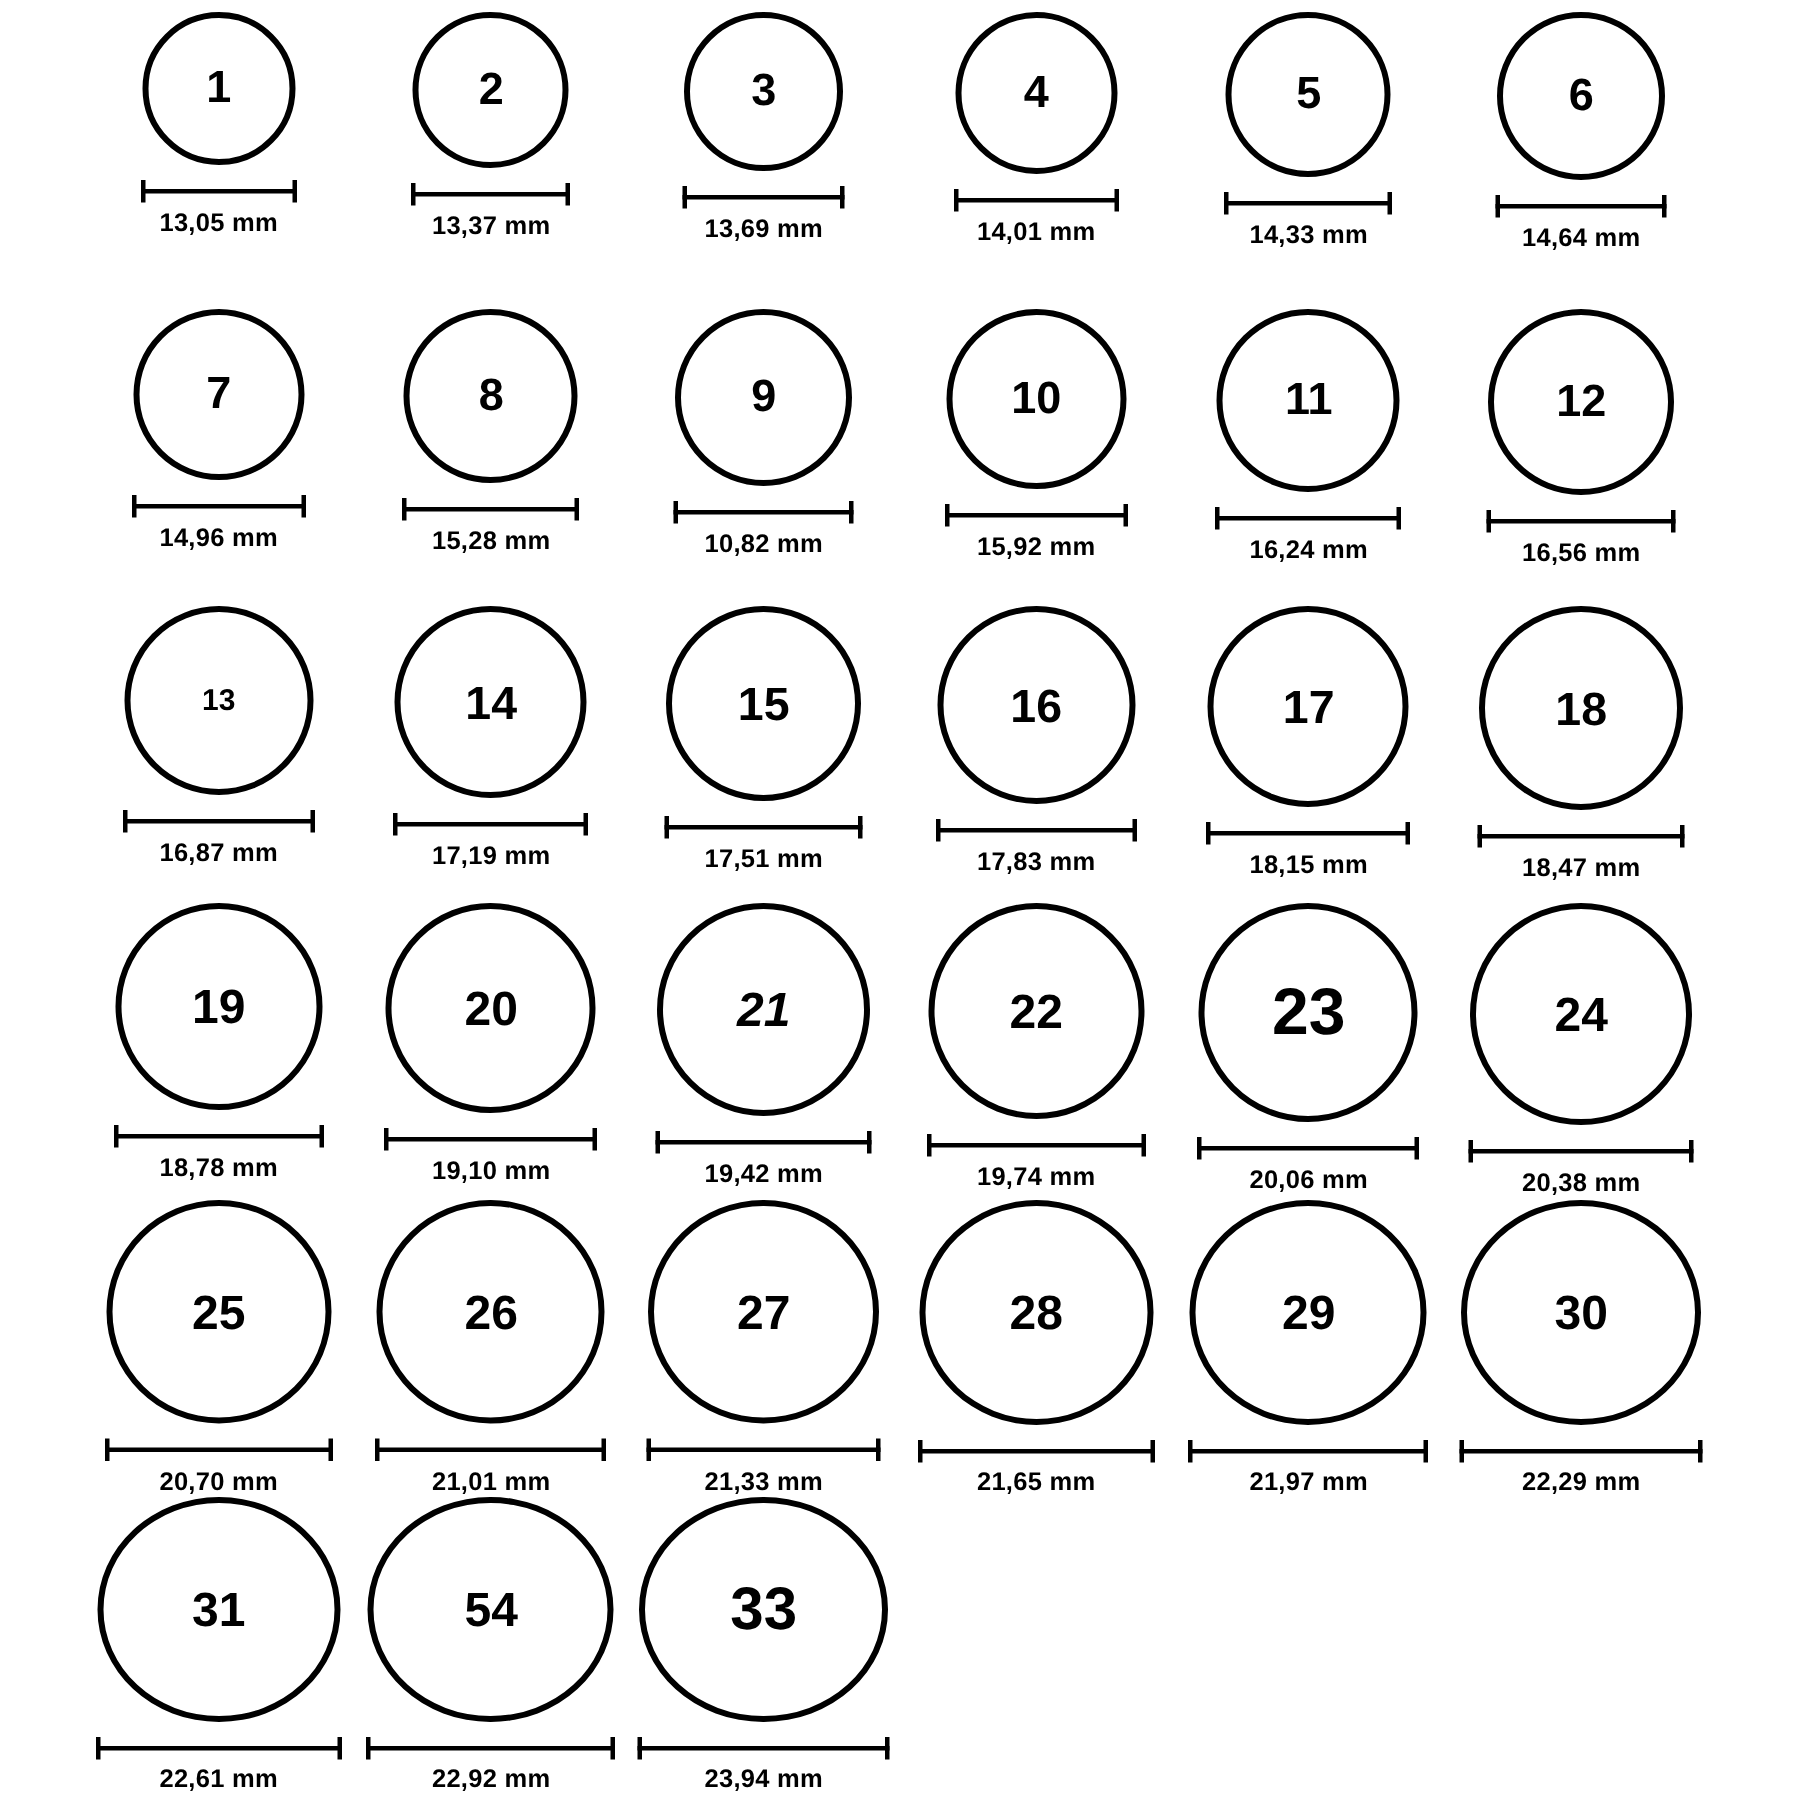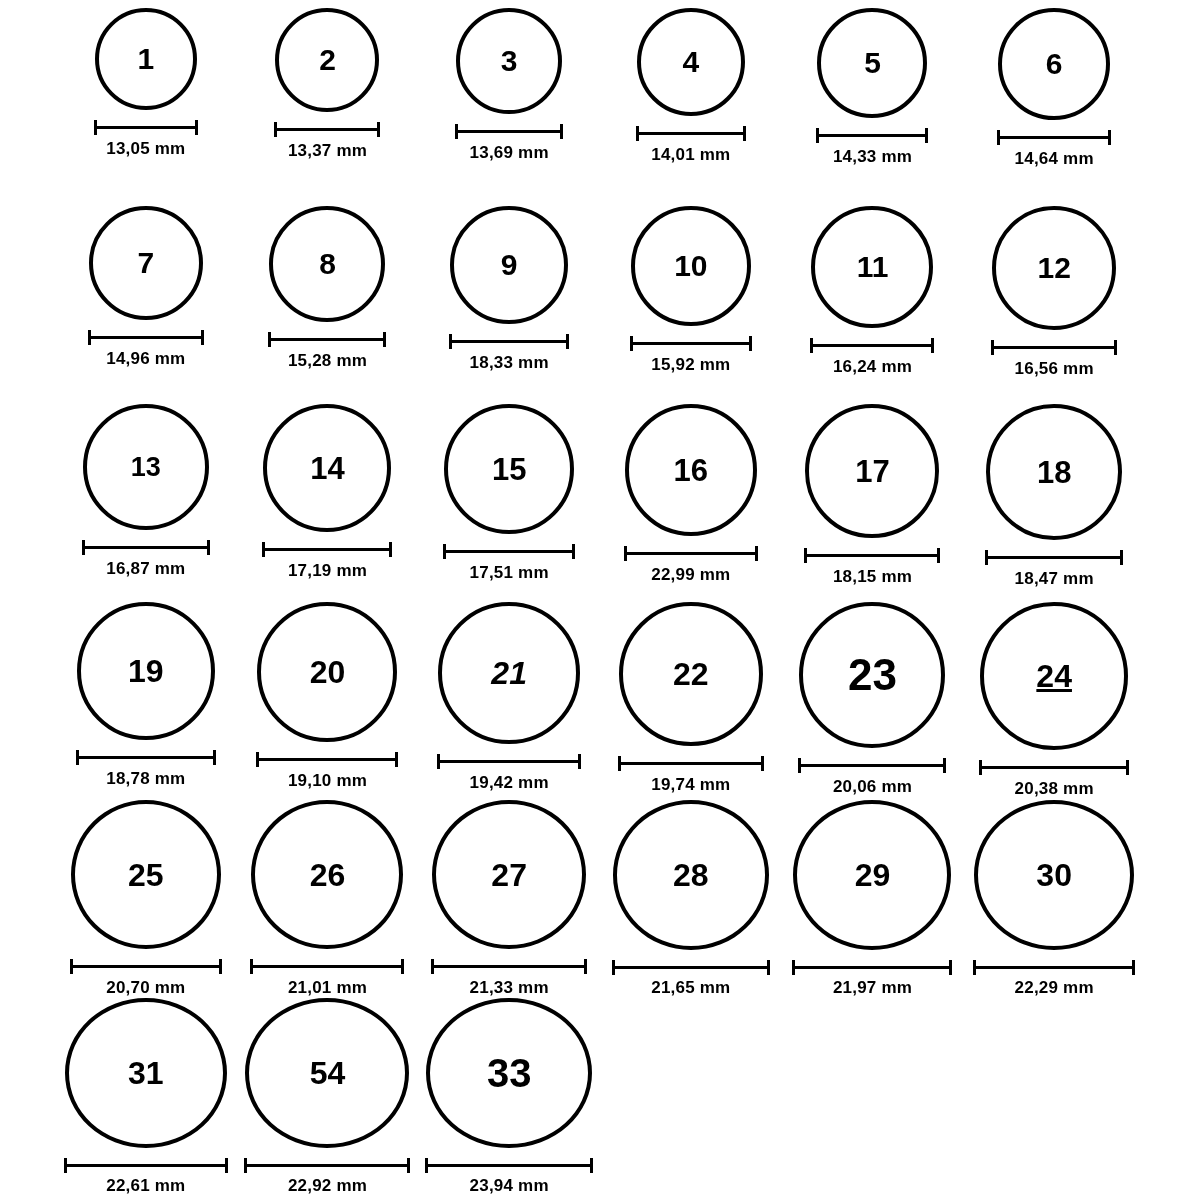--- a/index.html
+++ b/index.html
@@ -180,21 +180,21 @@
       </div>
       <div class="cell">
         <div class="ring" style="width: 118px; height: 118px;">
           <span class="ring-number" style="font-size: 30px;">9</span>
         </div>
         <div class="measure" style="width: 120px;">
           <div class="bar"></div>
           <div class="cap-left"></div>
           <div class="cap-right"></div>
         </div>
-        <div class="mm-label">18,33 mm</div>
+        <div class="mm-label">10,82 mm</div>
       </div>
       <div class="cell">
         <div class="ring" style="width: 120px; height: 120px;">
           <span class="ring-number" style="font-size: 30px;">10</span>
         </div>
         <div class="measure" style="width: 122px;">
           <div class="bar"></div>
           <div class="cap-left"></div>
           <div class="cap-right"></div>
         </div>
@@ -217,21 +217,21 @@
         </div>
         <div class="measure" style="width: 126px;">
           <div class="bar"></div>
           <div class="cap-left"></div>
           <div class="cap-right"></div>
         </div>
         <div class="mm-label">16,56 mm</div>
       </div>
       <div class="cell">
         <div class="ring" style="width: 126px; height: 126px;">
-          <span class="ring-number" style="font-size: 27px; text-align: center;">13</span>
+          <span class="ring-number" style="font-size: 20px; text-align: center;">13</span>
         </div>
         <div class="measure" style="width: 128px;">
           <div class="bar"></div>
           <div class="cap-left"></div>
           <div class="cap-right"></div>
         </div>
         <div class="mm-label">16,87 mm</div>
       </div>
       <div class="cell">
         <div class="ring" style="width: 128px; height: 128px;">
@@ -257,21 +257,21 @@
       </div>
       <div class="cell">
         <div class="ring" style="width: 132px; height: 132px;">
           <span class="ring-number" style="font-size: 31px;">16</span>
         </div>
         <div class="measure" style="width: 134px;">
           <div class="bar"></div>
           <div class="cap-left"></div>
           <div class="cap-right"></div>
         </div>
-        <div class="mm-label">22,99 mm</div>
+        <div class="mm-label">17,83 mm</div>
       </div>
       <div class="cell">
         <div class="ring" style="width: 134px; height: 134px;">
           <span class="ring-number" style="font-size: 31px;">17</span>
         </div>
         <div class="measure" style="width: 136px;">
           <div class="bar"></div>
           <div class="cap-left"></div>
           <div class="cap-right"></div>
         </div>
@@ -338,21 +338,21 @@
         </div>
         <div class="measure" style="width: 148px;">
           <div class="bar"></div>
           <div class="cap-left"></div>
           <div class="cap-right"></div>
         </div>
         <div class="mm-label">20,06 mm</div>
       </div>
       <div class="cell">
         <div class="ring" style="width: 148px; height: 148px;">
-          <span class="ring-number" style="font-size: 32px; text-decoration: underline;">24</span>
+          <span class="ring-number" style="font-size: 32px;">24</span>
         </div>
         <div class="measure" style="width: 150px;">
           <div class="bar"></div>
           <div class="cap-left"></div>
           <div class="cap-right"></div>
         </div>
         <div class="mm-label">20,38 mm</div>
       </div>
       <div class="cell">
         <div class="ring" style="width: 150px; height: 150px;">

